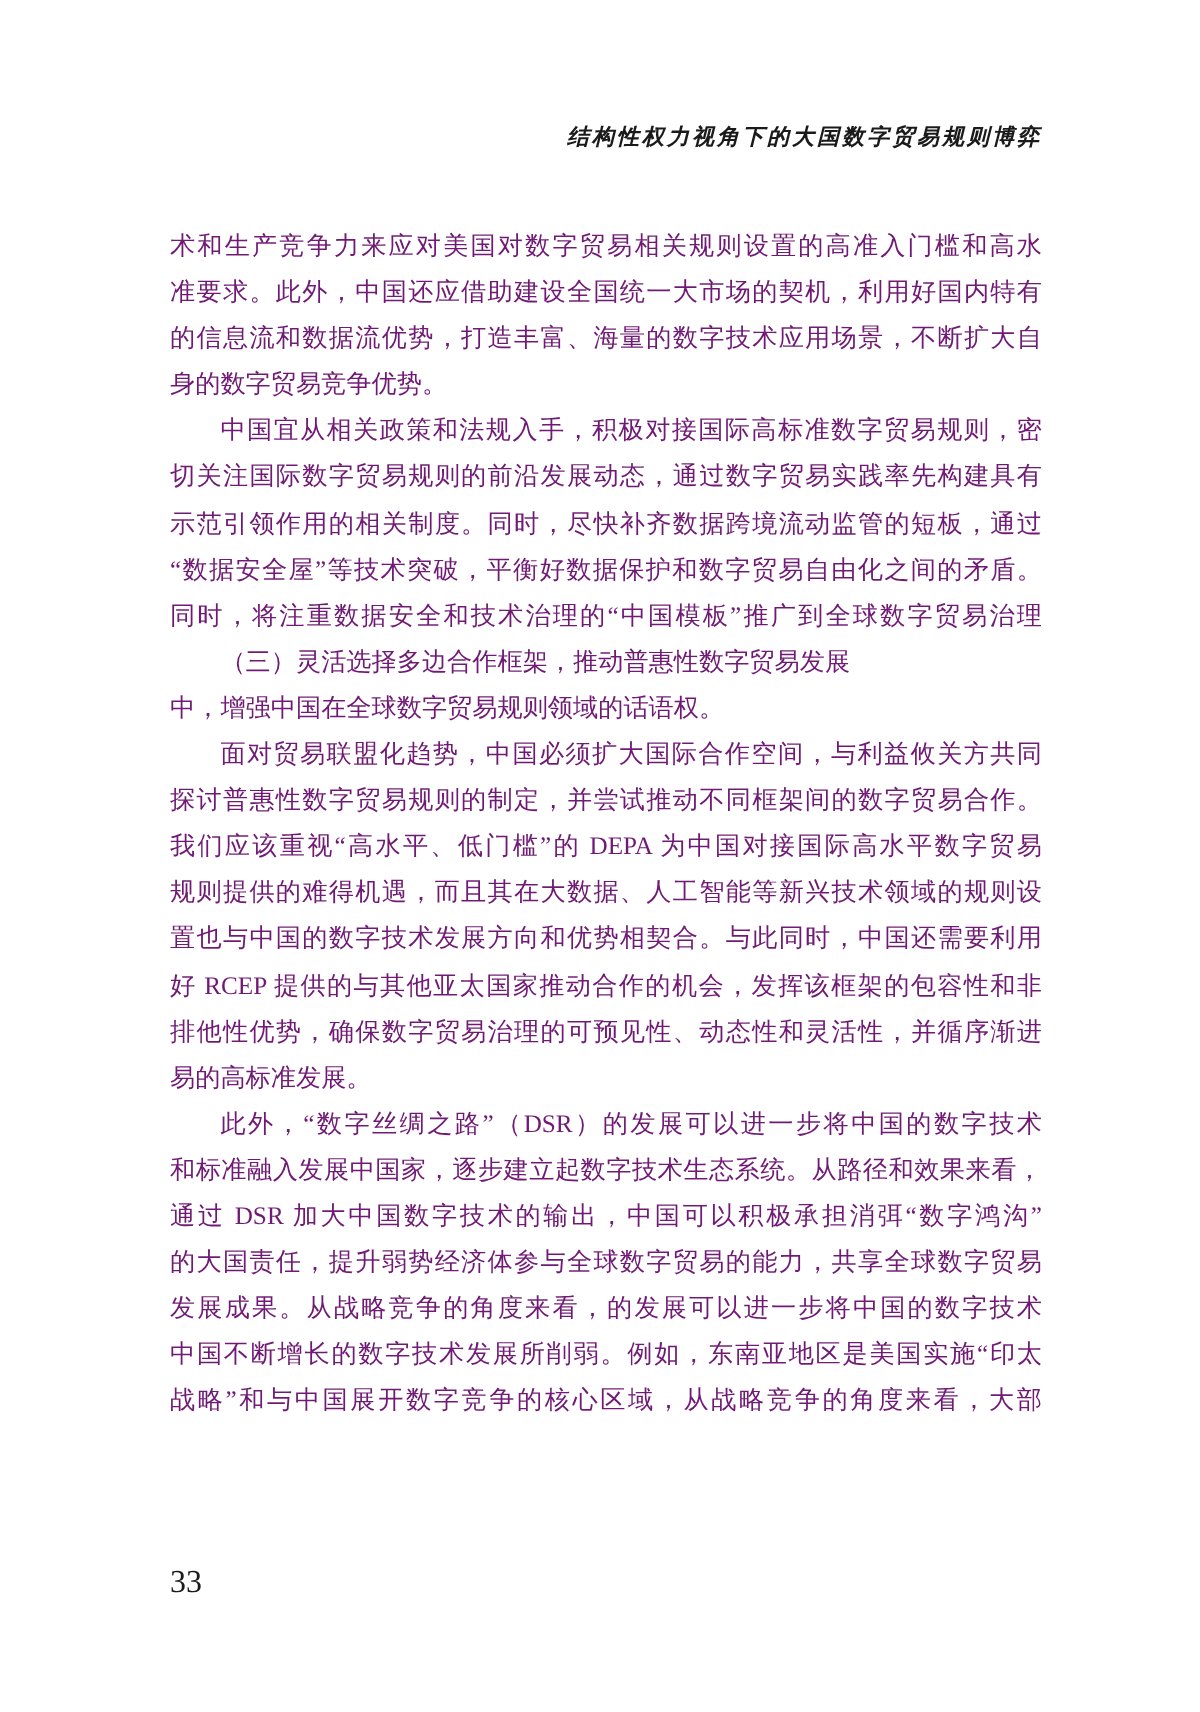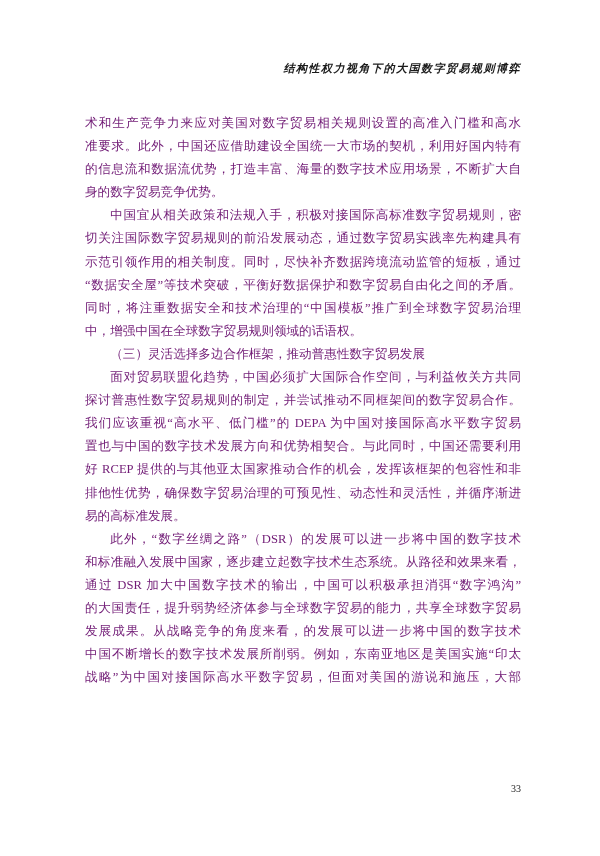--- a/index.html
+++ b/index.html
@@ -53,22 +53,21 @@
     text-align-last: justify;
   }
   .indent {
     text-indent: 2em;
   }
   .page-number {
     position: absolute;
     top: 783px;
     left: 85px;
     width: 436px;
-    text-align: right;
-    font-size: 10px;
+    font-size: 16px;
     color: #1a1a1a;
   }
 </style>
 </head>
 <body>
 
 <div class="page">
 
   <div class="running-header">结构性权力视角下的大国数字贸易规则博弈</div>
 
@@ -78,37 +77,38 @@
     <div class="line j">准要求。此外，中国还应借助建设全国统一大市场的契机，利用好国内特有</div>
     <div class="line j">的信息流和数据流优势，打造丰富、海量的数字技术应用场景，不断扩大自</div>
     <div class="line">身的数字贸易竞争优势。</div>
 
 
     <div class="line j indent">中国宜从相关政策和法规入手，积极对接国际高标准数字贸易规则，密</div>
     <div class="line j">切关注国际数字贸易规则的前沿发展动态，通过数字贸易实践率先构建具有</div>
     <div class="line j">示范引领作用的相关制度。同时，尽快补齐数据跨境流动监管的短板，通过</div>
     <div class="line j">“数据安全屋”等技术突破，平衡好数据保护和数字贸易自由化之间的矛盾。</div>
     <div class="line j">同时，将注重数据安全和技术治理的“中国模板”推广到全球数字贸易治理</div>
+    <div class="line indent">（三）灵活选择多边合作框架，推动普惠性数字贸易发展</div>
+
     <div class="line">中，增强中国在全球数字贸易规则领域的话语权。</div>
-
-    <div class="line indent">（三）灵活选择多边合作框架，推动普惠性数字贸易发展</div>
 
     <div class="line j indent">面对贸易联盟化趋势，中国必须扩大国际合作空间，与利益攸关方共同</div>
     <div class="line j">探讨普惠性数字贸易规则的制定，并尝试推动不同框架间的数字贸易合作。</div>
     <div class="line j">我们应该重视“高水平、低门槛”的 DEPA 为中国对接国际高水平数字贸易</div>
+    <div class="line j">规则提供的难得机遇，而且其在大数据、人工智能等新兴技术领域的规则设</div>
     <div class="line j">置也与中国的数字技术发展方向和优势相契合。与此同时，中国还需要利用</div>
     <div class="line j">好 RCEP 提供的与其他亚太国家推动合作的机会，发挥该框架的包容性和非</div>
     <div class="line j">排他性优势，确保数字贸易治理的可预见性、动态性和灵活性，并循序渐进</div>
     <div class="line">易的高标准发展。</div>
 
     <div class="line j indent">此外，“数字丝绸之路”（DSR）的发展可以进一步将中国的数字技术</div>
     <div class="line j">和标准融入发展中国家，逐步建立起数字技术生态系统。从路径和效果来看，</div>
     <div class="line j">通过 DSR 加大中国数字技术的输出，中国可以积极承担消弭“数字鸿沟”</div>
     <div class="line j">的大国责任，提升弱势经济体参与全球数字贸易的能力，共享全球数字贸易</div>
     <div class="line j">发展成果。从战略竞争的角度来看，的发展可以进一步将中国的数字技术</div>
     <div class="line j">中国不断增长的数字技术发展所削弱。例如，东南亚地区是美国实施“印太</div>
-    <div class="line j">战略”为中国对接国际高水平数字贸易，但面对美国的游说和施压，大部</div>
+    <div class="line j">战略”和与中国展开数字竞争的核心区域，从战略竞争的角度来看，大部</div>
 
   </main>
 
   <div class="page-number">33</div>
 
 </div>
 
 </body></html>

